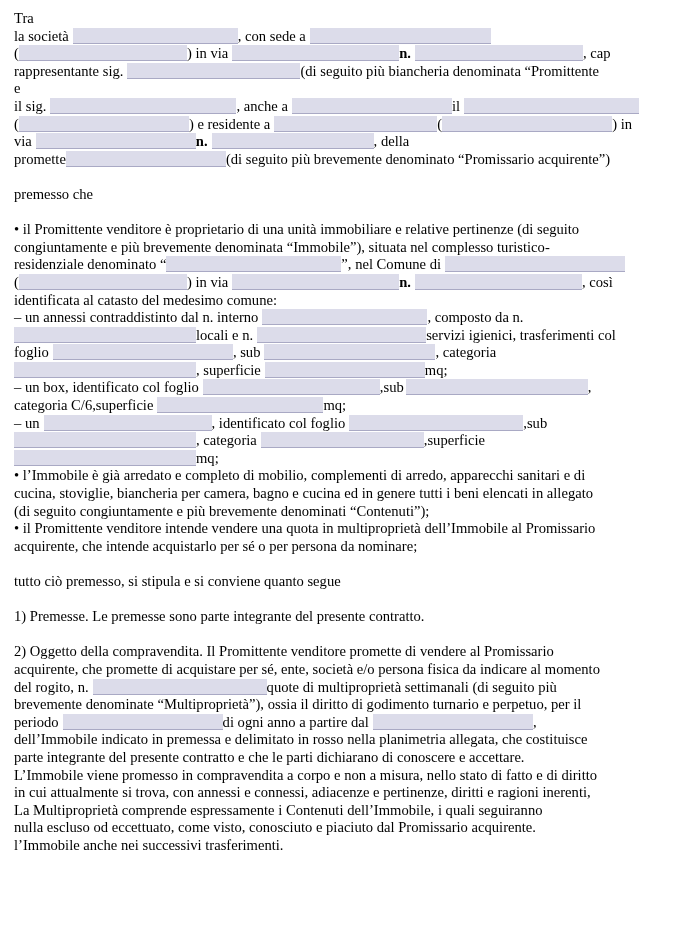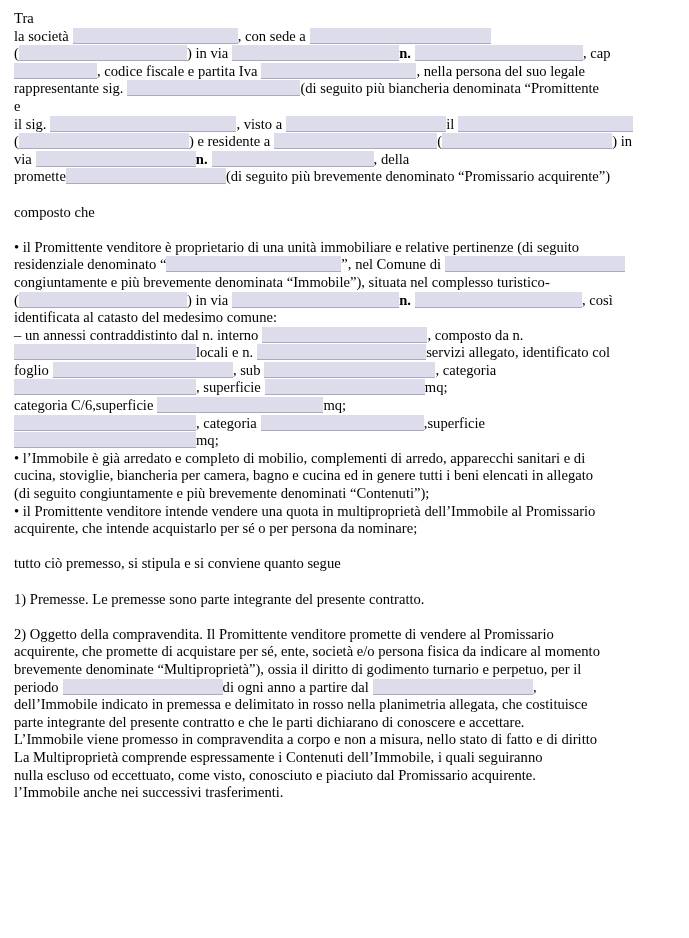--- a/index.html
+++ b/index.html
@@ -57,71 +57,74 @@
 
     <div class="para">Tra</div>
 
     <div class="para">
       <span>la società</span><span class="fld" style="width:165px;margin-left:4px;"></span><span>, con sede a</span><span class="fld" style="width:181px;margin-left:4px;"></span>
     </div>
     <div class="para">
       <span>(</span><span class="fld" style="width:168px;"></span><span>) in via</span><span class="fld" style="width:167px;margin-left:4px;"></span><span class="nb">n.</span><span class="fld" style="width:168px;margin-left:4px;"></span><span>, cap</span>
     </div>
     <div class="para">
-      <span class="fld" style="width:83px;"></span><span>, codice fiscale e partita Iva</span><span class="fld" style="width:155px;margin-left:4px;"></span><span>, nella persona del suo legale</span>
-    </div>
-    <div class="para">
       <span>rappresentante sig.</span><span class="fld" style="width:173px;margin-left:4px;"></span><span>(di seguito più biancheria denominata “Promittente</span>
     </div>
 
     <div class="para">e</div>
 
     <div class="para">
-      <span>il sig.</span><span class="fld" style="width:186px;margin-left:4px;"></span><span>, visto a</span><span class="fld" style="width:160px;margin-left:4px;"></span><span>il</span><span class="fld" style="width:175px;margin-left:4px;"></span>
+      <span>il sig.</span><span class="fld" style="width:186px;margin-left:4px;"></span><span>, anche a</span><span class="fld" style="width:160px;margin-left:4px;"></span><span>il</span><span class="fld" style="width:175px;margin-left:4px;"></span>
     </div>
     <div class="para">
       <span>(</span><span class="fld" style="width:170px;"></span><span>) e residente a</span><span class="fld" style="width:163px;margin-left:4px;"></span><span>(</span><span class="fld" style="width:170px;"></span><span>) in</span>
     </div>
     <div class="para">
       <span>via</span><span class="fld" style="width:160px;margin-left:4px;"></span><span class="nb">n.</span><span class="fld" style="width:162px;margin-left:4px;"></span><span>, della</span>
     </div>
     <div class="para">
       <span>promette</span><span class="fld" style="width:160px;"></span><span>(di seguito più brevemente denominato “Promissario acquirente”)</span>
     </div>
 
     <div class="gap"></div>
 
-    <div class="para">composto che</div>
+    <div class="para">premesso che</div>
 
     <div class="gap"></div>
 
     <div class="para">• il Promittente venditore è proprietario di una unità immobiliare e relative pertinenze (di seguito</div>
+    <div class="para">congiuntamente e più brevemente denominata “Immobile”), situata nel complesso turistico-</div>
     <div class="para">
       <span>residenziale denominato “</span><span class="fld" style="width:175px;"></span><span>”, nel Comune di</span><span class="fld" style="width:180px;margin-left:4px;"></span>
     </div>
-    <div class="para">congiuntamente e più brevemente denominata “Immobile”), situata nel complesso turistico-</div>
     <div class="para">
       <span>(</span><span class="fld" style="width:168px;"></span><span>) in via</span><span class="fld" style="width:167px;margin-left:4px;"></span><span class="nb">n.</span><span class="fld" style="width:167px;margin-left:4px;"></span><span>, così</span>
     </div>
     <div class="para">identificata al catasto del medesimo comune:</div>
 
     <div class="para">
       <span>– un annessi contraddistinto dal n. interno</span><span class="fld" style="width:165px;margin-left:4px;"></span><span>, composto da n.</span>
     </div>
     <div class="para">
-      <span class="fld" style="width:182px;"></span><span>locali e n.</span><span class="fld" style="width:169px;margin-left:4px;"></span><span>servizi allegato, identificato col</span>
+      <span class="fld" style="width:182px;"></span><span>locali e n.</span><span class="fld" style="width:169px;margin-left:4px;"></span><span>servizi igienici, trasferimenti col</span>
     </div>
     <div class="para">
       <span>foglio</span><span class="fld" style="width:180px;margin-left:4px;"></span><span>, sub</span><span class="fld" style="width:171px;margin-left:4px;"></span><span>, categoria</span>
     </div>
     <div class="para">
       <span class="fld" style="width:182px;"></span><span>, superficie</span><span class="fld" style="width:160px;margin-left:4px;"></span><span>mq;</span>
     </div>
     <div class="para">
+      <span>– un box, identificato col foglio</span><span class="fld" style="width:177px;margin-left:4px;"></span><span>,sub</span><span class="fld" style="width:182px;margin-left:2px;"></span><span>,</span>
+    </div>
+    <div class="para">
       <span>categoria C/6,superficie</span><span class="fld" style="width:166px;margin-left:4px;"></span><span>mq;</span>
+    </div>
+    <div class="para">
+      <span>– un</span><span class="fld" style="width:168px;margin-left:4px;"></span><span>, identificato col foglio</span><span class="fld" style="width:174px;margin-left:4px;"></span><span>,sub</span>
     </div>
     <div class="para">
       <span class="fld" style="width:182px;"></span><span>, categoria</span><span class="fld" style="width:163px;margin-left:4px;"></span><span>,superficie</span>
     </div>
     <div class="para">
       <span class="fld" style="width:182px;"></span><span>mq;</span>
     </div>
 
     <div class="para">• l’Immobile è già arredato e completo di mobilio, complementi di arredo, apparecchi sanitari e di</div>
     <div class="para">cucina, stoviglie, biancheria per camera, bagno e cucina ed in genere tutti i beni elencati in allegato</div>
@@ -135,25 +138,29 @@
     <div class="para">tutto ciò premesso, si stipula e si conviene quanto segue</div>
 
     <div class="gap"></div>
 
     <div class="para">1) Premesse. Le premesse sono parte integrante del presente contratto.</div>
 
     <div class="gap"></div>
 
     <div class="para">2) Oggetto della compravendita. Il Promittente venditore promette di vendere al Promissario</div>
     <div class="para">acquirente, che promette di acquistare per sé, ente, società e/o persona fisica da indicare al momento</div>
+    <div class="para">
+      <span>del rogito, n.</span><span class="fld" style="width:174px;margin-left:4px;"></span><span>quote di multiproprietà  settimanali (di seguito più</span>
+    </div>
     <div class="para">brevemente denominate “Multiproprietà”), ossia il diritto di godimento turnario e perpetuo, per il</div>
     <div class="para">
       <span>periodo</span><span class="fld" style="width:160px;margin-left:4px;"></span><span>di ogni anno a partire dal</span><span class="fld" style="width:160px;margin-left:4px;"></span><span>,</span>
     </div>
     <div class="para">dell’Immobile indicato in premessa e delimitato in rosso nella planimetria allegata, che costituisce</div>
     <div class="para">parte integrante del presente contratto e che le parti dichiarano di conoscere e accettare.</div>
     <div class="para">L’Immobile viene promesso in compravendita a corpo e non a misura, nello stato di fatto e di diritto</div>
+    <div class="para">in cui attualmente si trova, con annessi e connessi, adiacenze e pertinenze, diritti e ragioni inerenti,</div>
     <div class="para">La Multiproprietà comprende espressamente i Contenuti dell’Immobile, i quali seguiranno</div>
     <div class="para">nulla escluso od eccettuato, come visto, conosciuto e piaciuto dal Promissario acquirente.</div>
     <div class="para">l’Immobile anche nei successivi trasferimenti.</div>
 
   </div>
 </div>
 
 </body></html>

